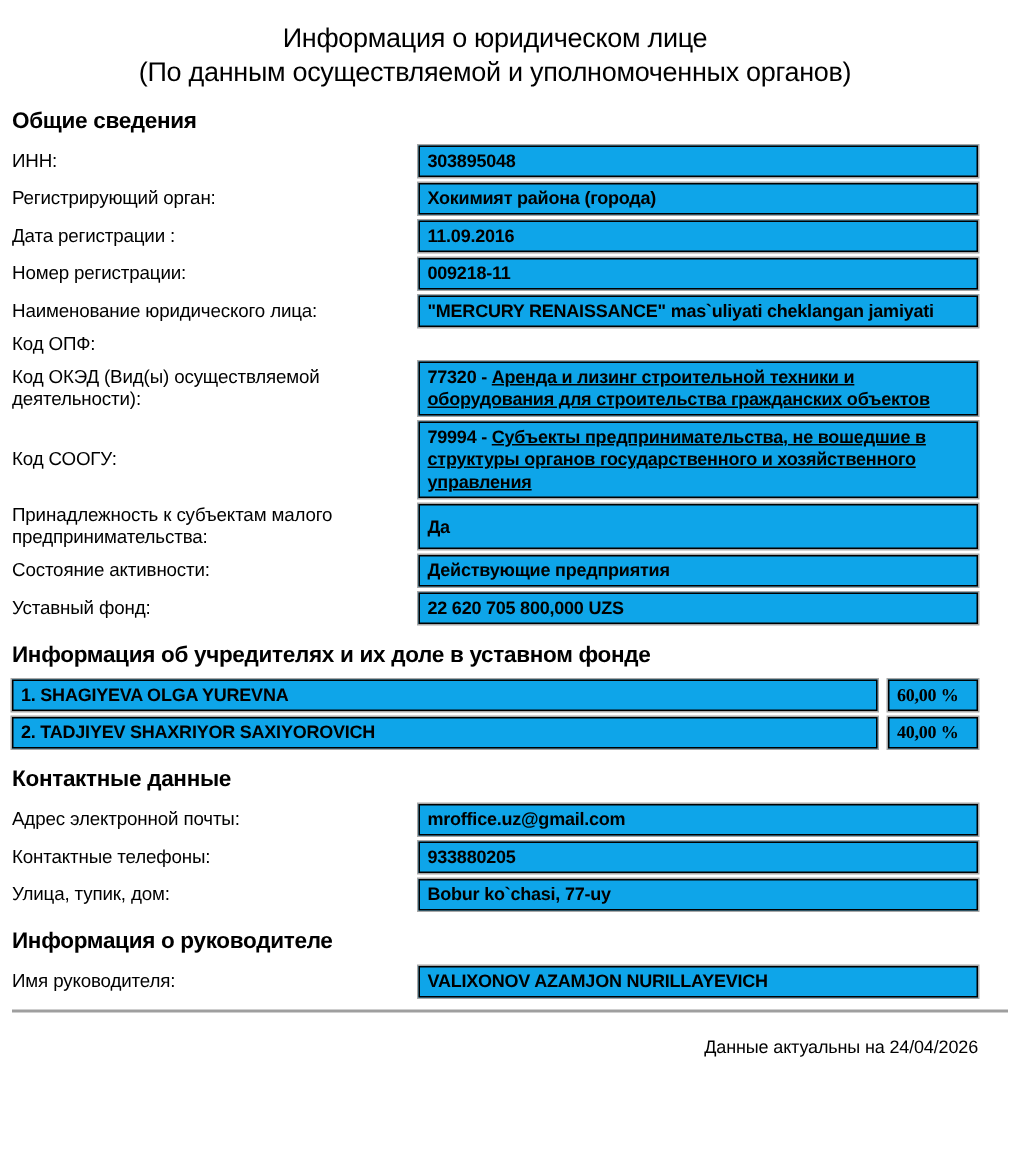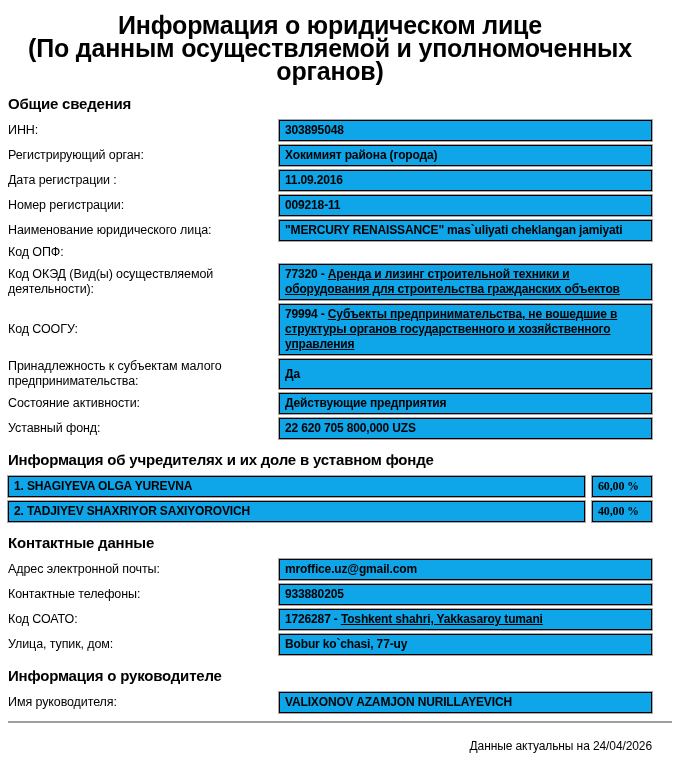--- a/index.html
+++ b/index.html
@@ -1,20 +1,20 @@
 <!DOCTYPE html>
 <html><head>
 <meta charset="utf-8">
 <style>
   html,body{margin:0;padding:0;background:#fff;color:#000;
     font-family:"Liberation Sans","DejaVu Sans",sans-serif;}
   body{width:680px;height:770px;overflow:hidden;}
   .page{padding:10px 28px 0 8px;}
 
-  .title{ text-align:center; font-weight:bold; font-size:25px; line-height:23px;
+  .title{ text-align:center; font-weight:normal; font-size:18px; line-height:23px;
     margin:4px 0 2px 0; letter-spacing:-0.2px;}
 
   h2.sec{ font-size:15px; font-weight:bold; margin:12px 0 8px 0; letter-spacing:-0.2px;}
 
   .frow{ display:flex; align-items:stretch; gap:6px; margin-bottom:4px;}
   .flabel{ flex:0 0 265px; display:flex; align-items:center;
     font-size:12.5px; line-height:15px; letter-spacing:-0.1px;}
   .fbox{ flex:1; border:1px solid #000; box-shadow:0 0 0 1px #a8a8a8;
     background:#0ea5e9; display:flex; align-items:center; min-height:19px;}
   .fval{ font-weight:bold; font-size:12px; line-height:15px; padding:2px 5px;
@@ -146,26 +146,20 @@
     </div>
   </div>
 
   <div class="frow">
     <div class="flabel">Контактные телефоны:</div>
     <div class="fbox">
       <div class="fval">933880205</div>
     </div>
   </div>
 
-  <div class="frow">
-    <div class="flabel">Код СОАТО:</div>
-    <div class="fbox">
-      <div class="fval"><span>1726287 - </span><span class="lnk">Toshkent shahri, Yakkasaroy tumani</span></div>
-    </div>
-  </div>
 
   <div class="frow">
     <div class="flabel">Улица, тупик, дом:</div>
     <div class="fbox">
       <div class="fval">Bobur ko`chasi, 77-uy</div>
     </div>
   </div>
 
   <h2 class="sec">Информация о руководителе</h2>
 

